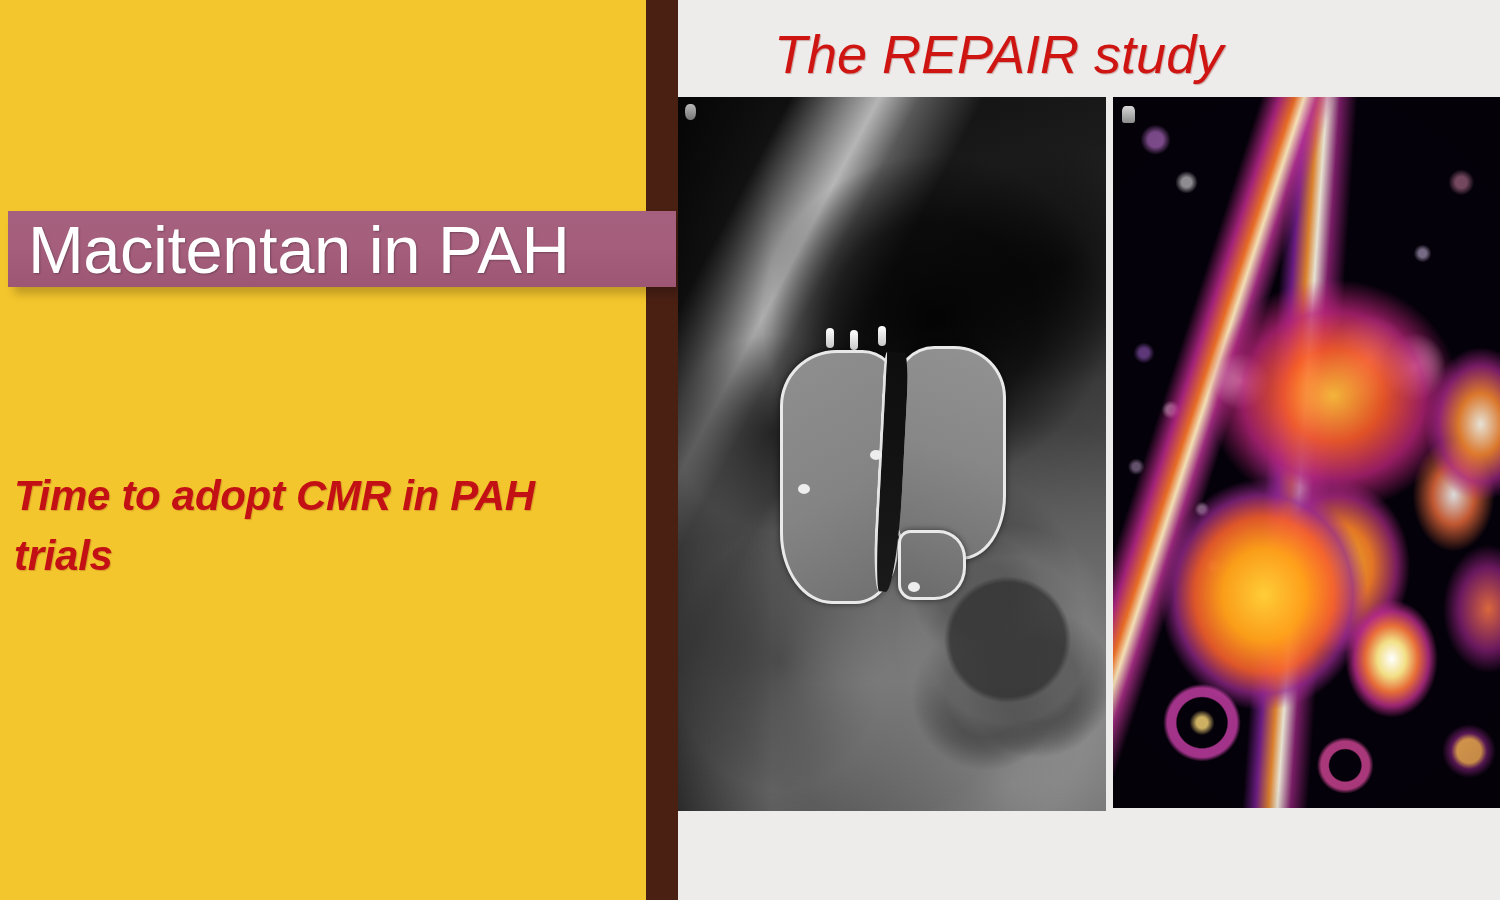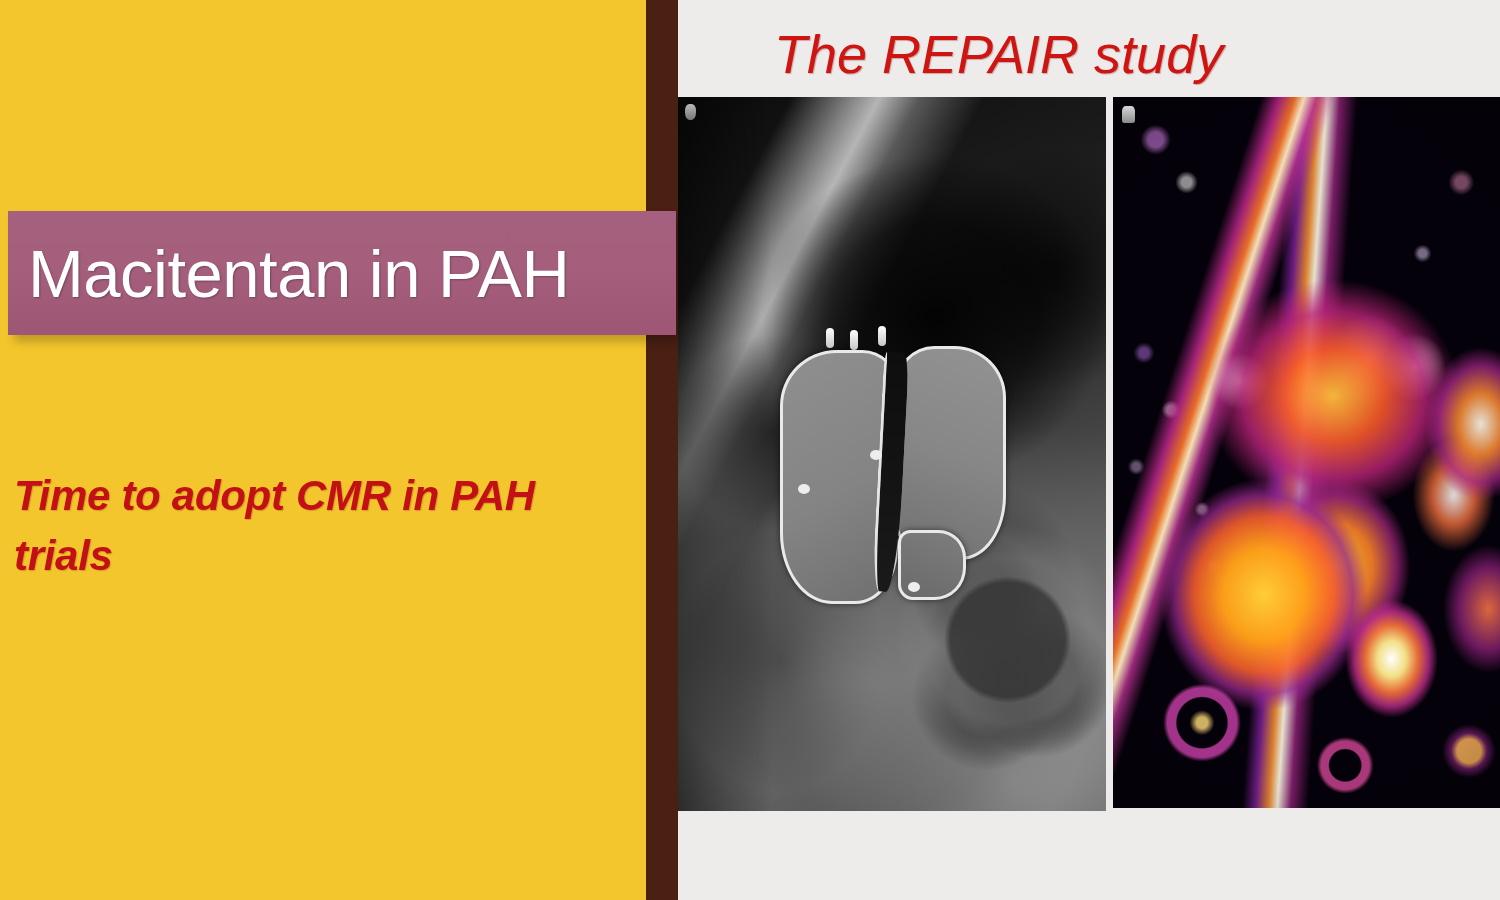--- a/index.html
+++ b/index.html
@@ -38,21 +38,21 @@
     height: 900px;
     background: #4a2013;
   }
 
   
   .title-banner {
     position: absolute;
     left: 8px;
     top: 211px;
     width: 668px;
-    height: 124px;
+    height: 76px;
     background: linear-gradient(180deg, #a4607e 0%, #a55f7d 45%, #9d5775 100%);
     box-shadow: 6px 7px 9px rgba(0,0,0,0.22);
     display: flex;
     align-items: center;
   }
   .title-banner .title-text {
     color: #ffffff;
     font-size: 67px;
     line-height: 1;
     font-weight: 400;

